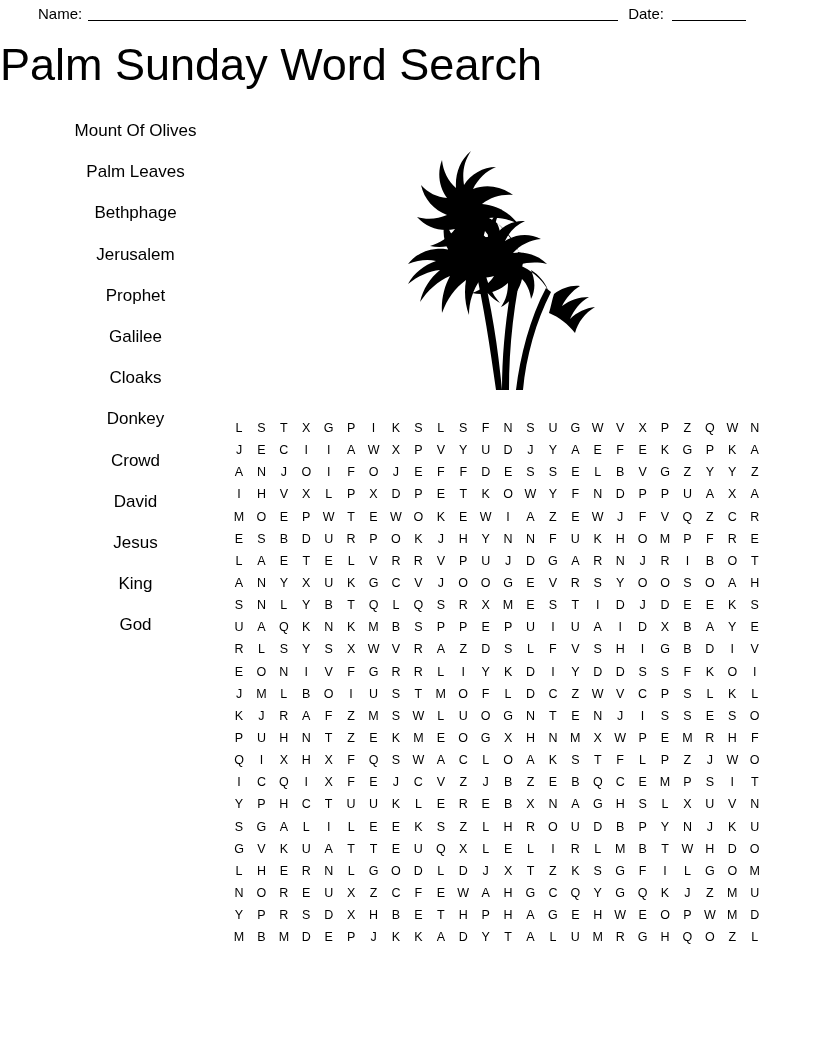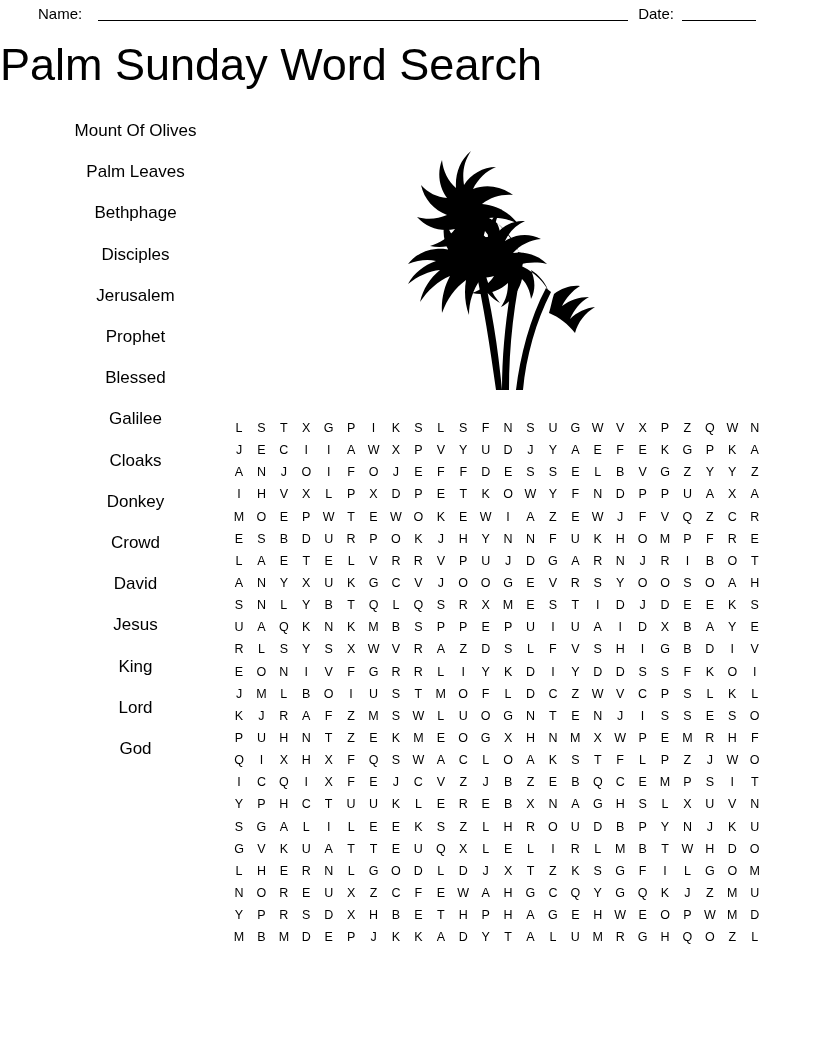--- a/index.html
+++ b/index.html
@@ -28,21 +28,21 @@
     position: absolute;
     top: 0px;
     left: 38px;
     right: 38px;
     height: 26px;
     display: flex;
     align-items: center;
     font-size: 15px;
     white-space: nowrap;
   }
-  .header-line .name-label { margin-right: 14px; }
+  .header-line .name-label { margin-right: 4px; }
   .header-line .name-rule {
     flex: 0 0 auto;
     width: 530px;
     border-bottom: 1px solid #000;
     height: 14px;
     margin: 0 6px 0 2px;
   }
   .header-line .date-label { margin-left: 4px; margin-right: 4px; }
   .header-line .date-rule {
     flex: 0 0 auto;
@@ -120,32 +120,29 @@
     <span class="date-label">Date:</span>
     <span class="date-rule"></span>
   </div>
 
   <div class="title">Palm Sunday Word Search</div>
 
   <div class="word-list">
       <div class="word">Mount Of Olives</div>
       <div class="word">Palm Leaves</div>
       <div class="word">Bethphage</div>
-      <div class="word">Disciples</div>
       <div class="word">Jerusalem</div>
       <div class="word">Prophet</div>
-      <div class="word">Blessed</div>
       <div class="word">Galilee</div>
       <div class="word">Cloaks</div>
       <div class="word">Donkey</div>
       <div class="word">Crowd</div>
       <div class="word">David</div>
       <div class="word">Jesus</div>
       <div class="word">King</div>
-      <div class="word">Lord</div>
       <div class="word">God</div>
     </div>
 
   <div class="palm-art">
     <svg viewBox="0 0 240 285" xmlns="http://www.w3.org/2000/svg" aria-hidden="true">
       <g fill="#000000">
 
         <path d="M118 278 C112 235 106 195 96 150 L102 148 C114 195 120 236 124 278 Z"></path>
         <path d="M124 278 C124 232 130 186 140 140 L147 142 C136 188 131 234 131 278 Z"></path>
         <path d="M138 278 C142 244 152 206 168 176 L173 180 C158 209 148 245 145 278 Z"></path>

